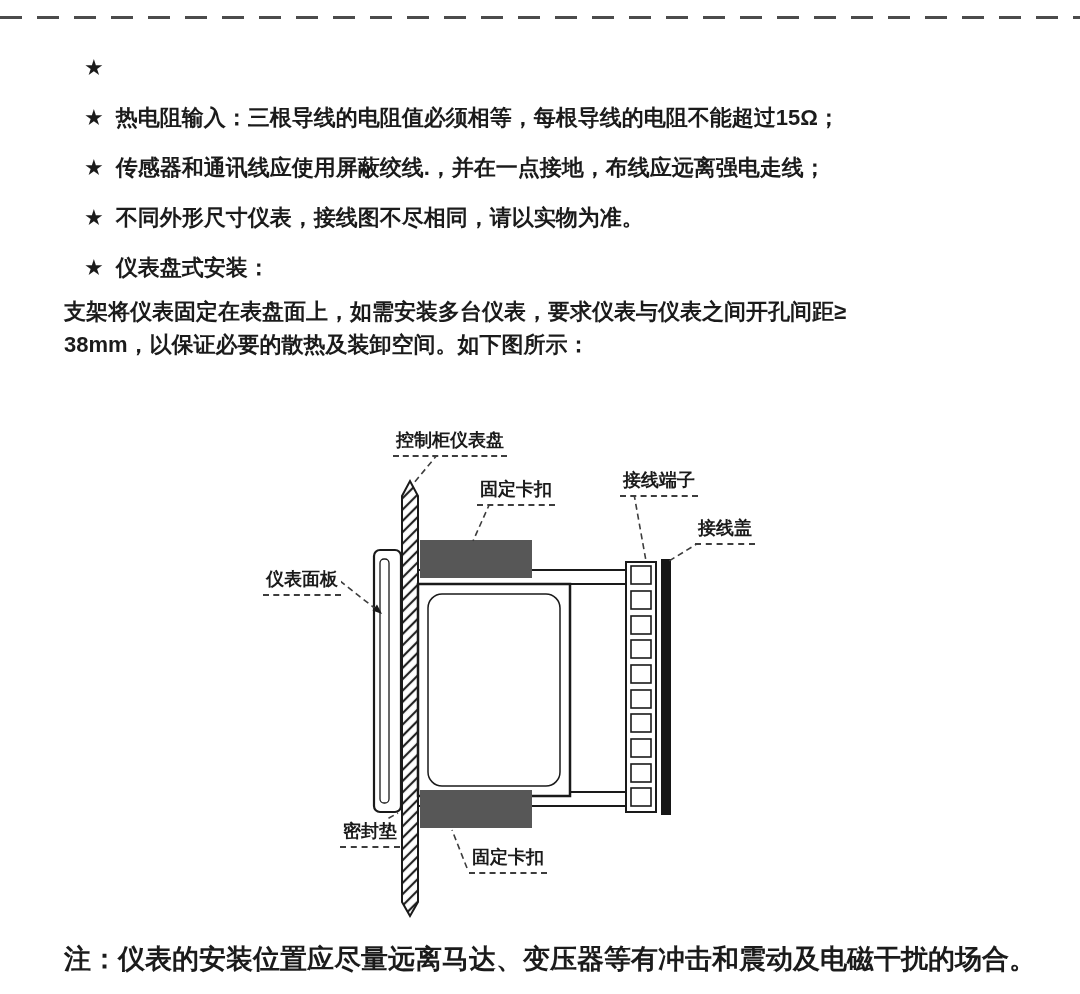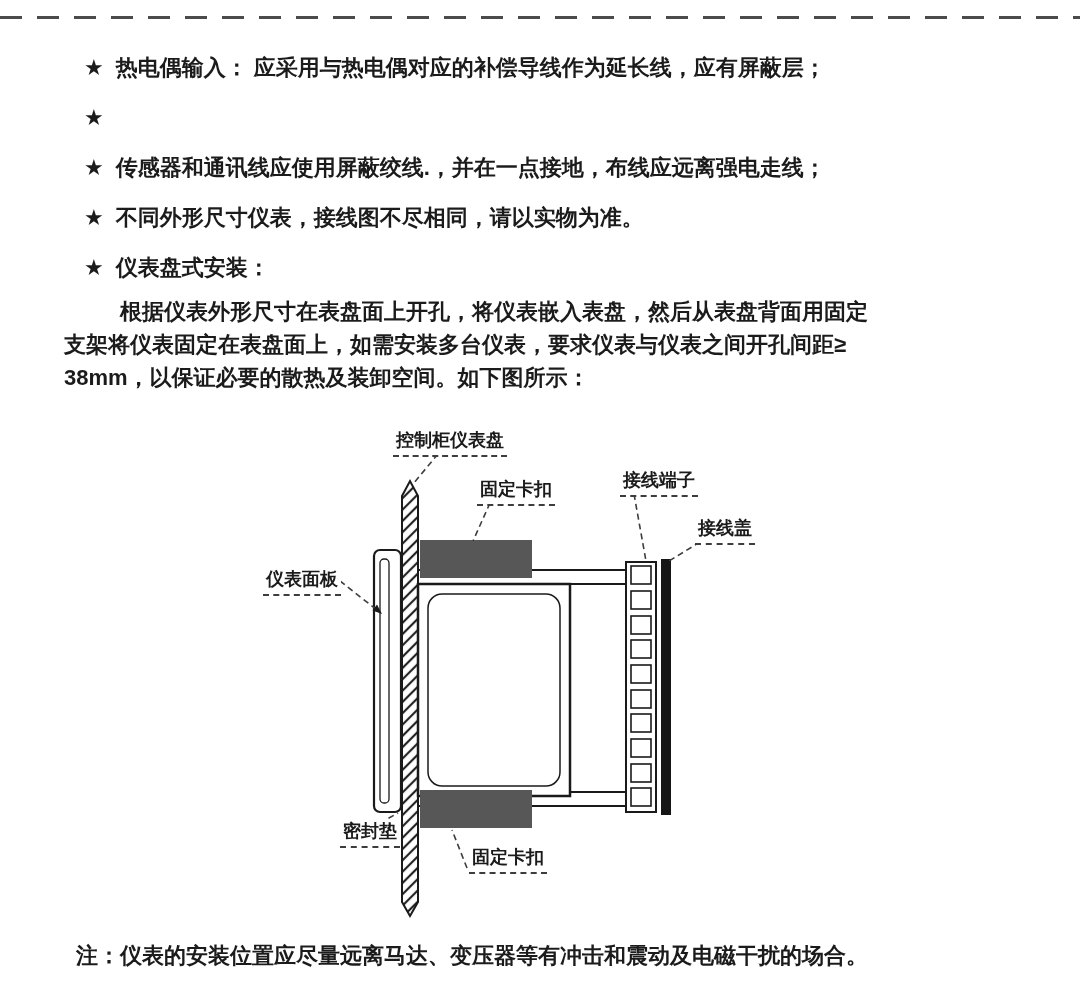--- a/index.html
+++ b/index.html
@@ -10,59 +10,58 @@
   }
   .top-rule{
     position:absolute;top:16px;left:0;width:1080px;height:3px;
     background:repeating-linear-gradient(90deg,#4b4b4b 0 22px,transparent 22px 37px);
   }
   .bullets{position:absolute;top:54px;left:84px;width:960px;}
   .bullet{display:flex;gap:12px;margin-bottom:23px;font-size:22px;font-weight:700;line-height:27px;}
   .star{flex:0 0 auto;}
   .para{position:absolute;top:295px;left:64px;width:980px;font-size:22px;font-weight:700;line-height:33px;}
   .pline.indent{text-indent:56px;}
-  .note{position:absolute;top:941px;left:64px;width:990px;font-size:22px;font-weight:700;margin-left:12px;}
+  .note{position:absolute;top:941px;left:64px;width:990px;font-size:27px;font-weight:700;}
   .diagram{position:absolute;top:420px;left:0;width:1080px;height:505px;}
   .diagram svg{position:absolute;top:0;left:0;}
   .dlabel{
     position:absolute;font-size:18px;font-weight:700;white-space:nowrap;
     padding:0 3px 3px 3px;border-bottom:2px dashed #3d3d3d;background:#fff;
   }
   .leader{stroke:#3d3d3d;stroke-width:1.6;stroke-dasharray:6 4;fill:none;}
   .outline{fill:#ffffff;stroke:#1a1a1a;}
 </style>
 </head>
 <body>
 
 <div class="top-rule"></div>
 
 <div class="bullets">
   <div class="bullet">
     <span class="star">★</span>
-    <span>热电偶输入： 应采用与热电偶对应的补偿导线作为延长线，应有屏蔽层；</span>
   </div>
   <div class="bullet">
     <span class="star">★</span>
+    <span>热电阻输入：三根导线的电阻值必须相等，每根导线的电阻不能超过15Ω；</span>
   </div>
   <div class="bullet">
     <span class="star">★</span>
     <span>传感器和通讯线应使用屏蔽绞线.，并在一点接地，布线应远离强电走线；</span>
   </div>
   <div class="bullet">
     <span class="star">★</span>
     <span>不同外形尺寸仪表，接线图不尽相同，请以实物为准。</span>
   </div>
   <div class="bullet">
     <span class="star">★</span>
     <span>仪表盘式安装：</span>
   </div>
 </div>
 
 <div class="para">
-  <div class="pline indent">根据仪表外形尺寸在表盘面上开孔，将仪表嵌入表盘，然后从表盘背面用固定</div>
   <div class="pline">支架将仪表固定在表盘面上，如需安装多台仪表，要求仪表与仪表之间开孔间距≥</div>
   <div class="pline">38mm，以保证必要的散热及装卸空间。如下图所示：</div>
 </div>
 
 <div class="diagram">
   <svg width="1080" height="505" viewBox="0 0 1080 505">
     <defs>
       <pattern id="hatch" patternUnits="userSpaceOnUse" width="8" height="8" patternTransform="rotate(45)">
         <line x1="4" y1="-1" x2="4" y2="9" stroke="#222222" stroke-width="2.2"></line>
       </pattern>

